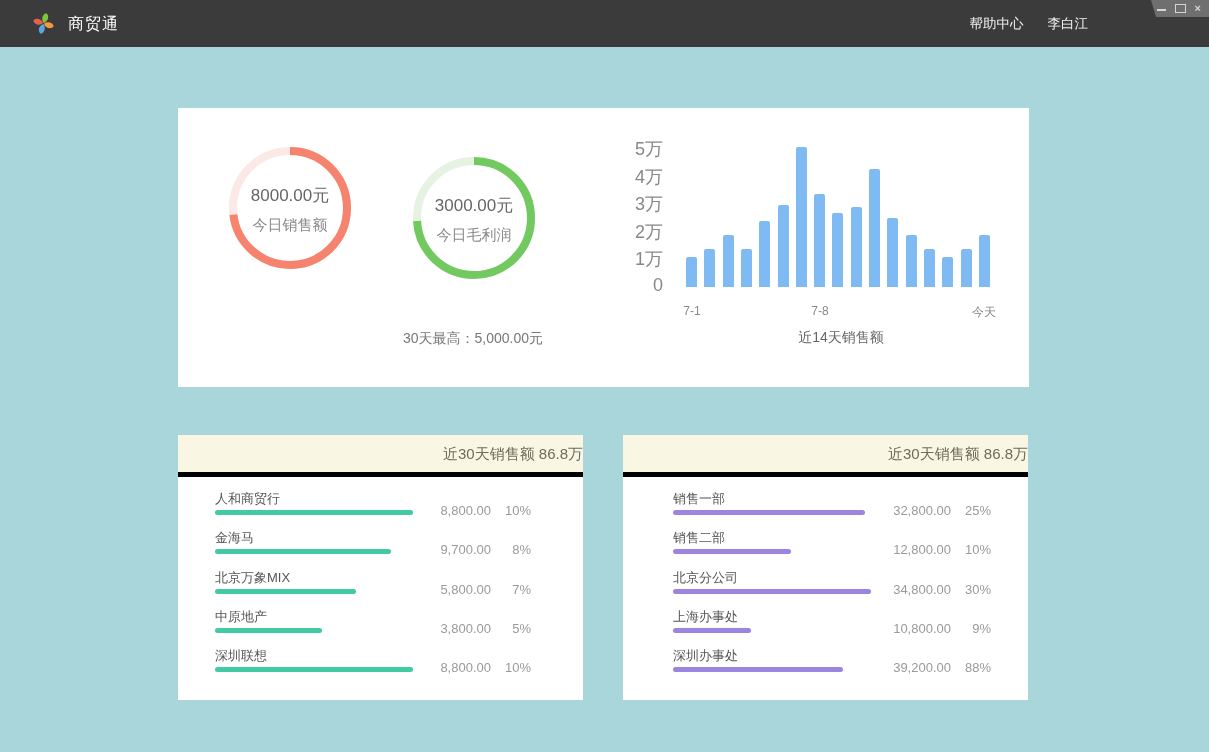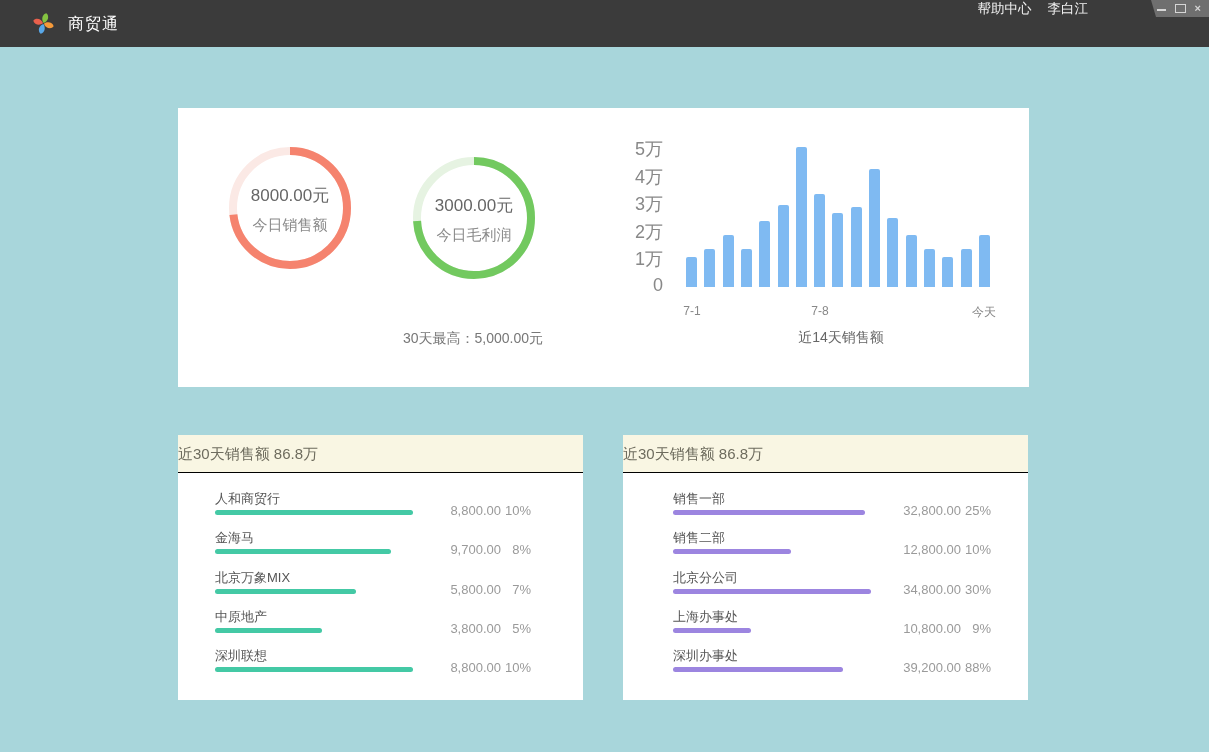--- a/index.html
+++ b/index.html
@@ -6,21 +6,21 @@
   body{
     width:1209px;height:752px;overflow:hidden;position:relative;
     background:#a8d6db;
     font-family:"Liberation Sans","DejaVu Sans",sans-serif;
     -webkit-font-smoothing:antialiased;
   }
   
   .topbar{position:absolute;left:0;top:0;width:1209px;height:47px;background:#3b3b3b;}
   .logo{position:absolute;left:30px;top:10px;width:27px;height:27px;}
   .app-title{position:absolute;left:68px;top:0;line-height:47px;color:#fff;font-size:16px;letter-spacing:1px;}
-  .topnav{position:absolute;right:121px;top:0;height:47px;display:flex;gap:16px;}
+  .topnav{position:absolute;right:121px;top:0;height:47px;display:flex;align-items:center;gap:24px;}
   .topnav .navlink{color:#f2f2f2;font-size:13.5px;cursor:pointer;}
   .win-controls{position:absolute;right:0;top:0;width:64px;height:17px;background:#6f6f6f;
     clip-path:polygon(6px 0,64px 0,64px 17px,11px 17px);
     display:flex;align-items:center;justify-content:flex-end;gap:9px;padding-right:8px;box-sizing:border-box;}
   .wc{display:inline-block;cursor:pointer;}
   .wc-min{width:9px;height:2px;background:#d6d6d6;margin-bottom:-3px;}
   .wc-max{width:9px;height:7px;border:1.5px solid #d6d6d6;background:transparent;}
   .wc-close{color:#d6d6d6;font-size:11px;line-height:11px;font-weight:bold;}
   
   .card{position:absolute;background:#fff;}
@@ -39,29 +39,29 @@
   .note-profit{left:175px;top:222px;}
   
   .yticks{position:absolute;left:430px;top:0;width:55px;}
   .ytick{position:absolute;right:0;width:55px;text-align:right;font-size:18px;color:#888;}
   .bars{position:absolute;left:508px;top:34px;width:320px;height:145px;}
   .bar{position:absolute;bottom:0;width:11px;border-radius:2px 2px 0 0;}
   .xticks{position:absolute;left:508px;top:196px;width:320px;height:16px;}
   .xtick{position:absolute;width:60px;text-align:center;font-size:12px;color:#888;}
   .chart-title{position:absolute;left:508px;top:221px;width:310px;text-align:center;font-size:14px;color:#666;}
   
-  .rank-header{height:37px;line-height:37px;text-align:left;background:#f9f6e3;border-bottom:1px solid #000000;
+  .rank-header{height:37px;line-height:37px;text-align:right;background:#f9f6e3;border-bottom:5px solid #000000;
     font-size:15px;color:#6e6c5e;}
   .rank-rows{position:absolute;top:51px;bottom:10px;}
   .rank-rows-left{left:37px;right:52px;}
   .rank-rows-right{left:50px;right:37px;}
   .rank-row{position:relative;height:39.3px;}
   .rank-label{position:absolute;left:0;top:4px;font-size:13px;color:#555;}
   .rank-bar{position:absolute;left:0;top:24px;height:5px;border-radius:3px;}
-  .rank-value{position:absolute;right:0;top:17px;display:flex;font-size:13px;color:#9a9a9a;}
+  .rank-value{position:absolute;right:0;top:17px;display:flex;gap:10px;font-size:13px;color:#9a9a9a;}
   .rank-pct{min-width:30px;text-align:right;}
 </style>
 </head>
 <body>
 
 <header class="topbar">
   <span class="logo">
     <svg width="27" height="27" viewBox="0 0 24 24">
       <g id="logo-petals">
           <path d="M12 11.6 C 9 9.4, 8.2 4.8, 11.6 2.6 C 15.2 3.8, 15.4 9.4, 12 11.6 Z" fill="#84c341" transform="rotate(18 12 12)"></path>

